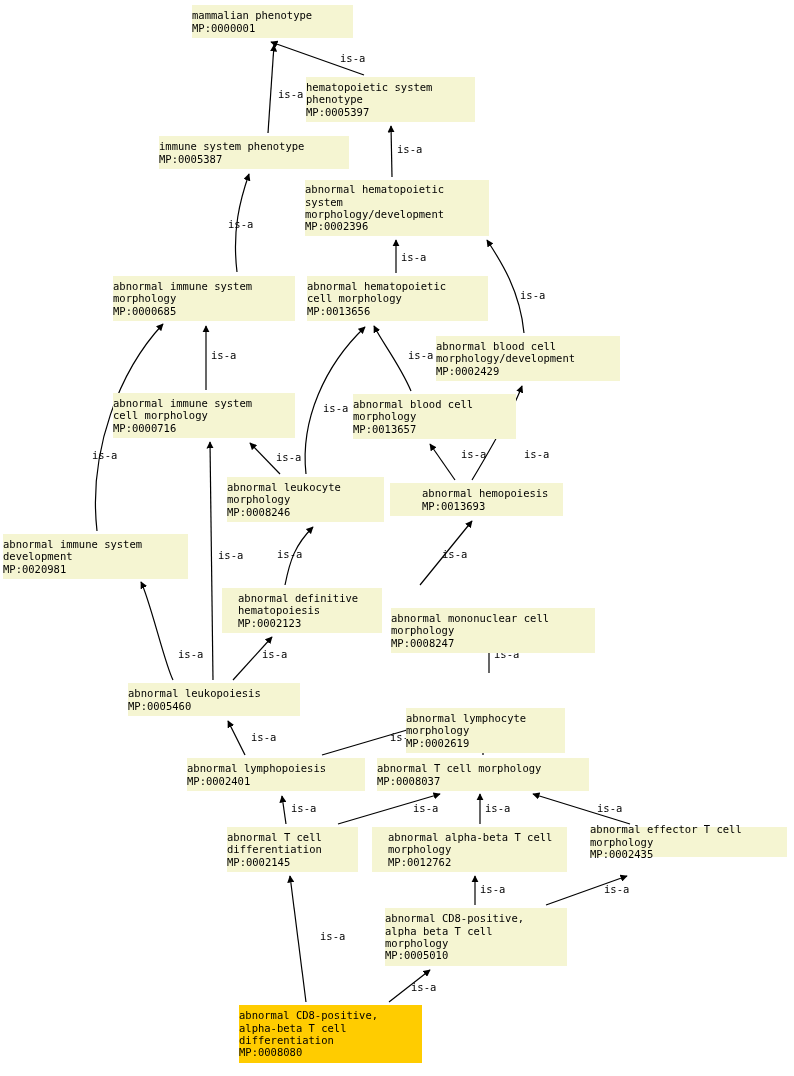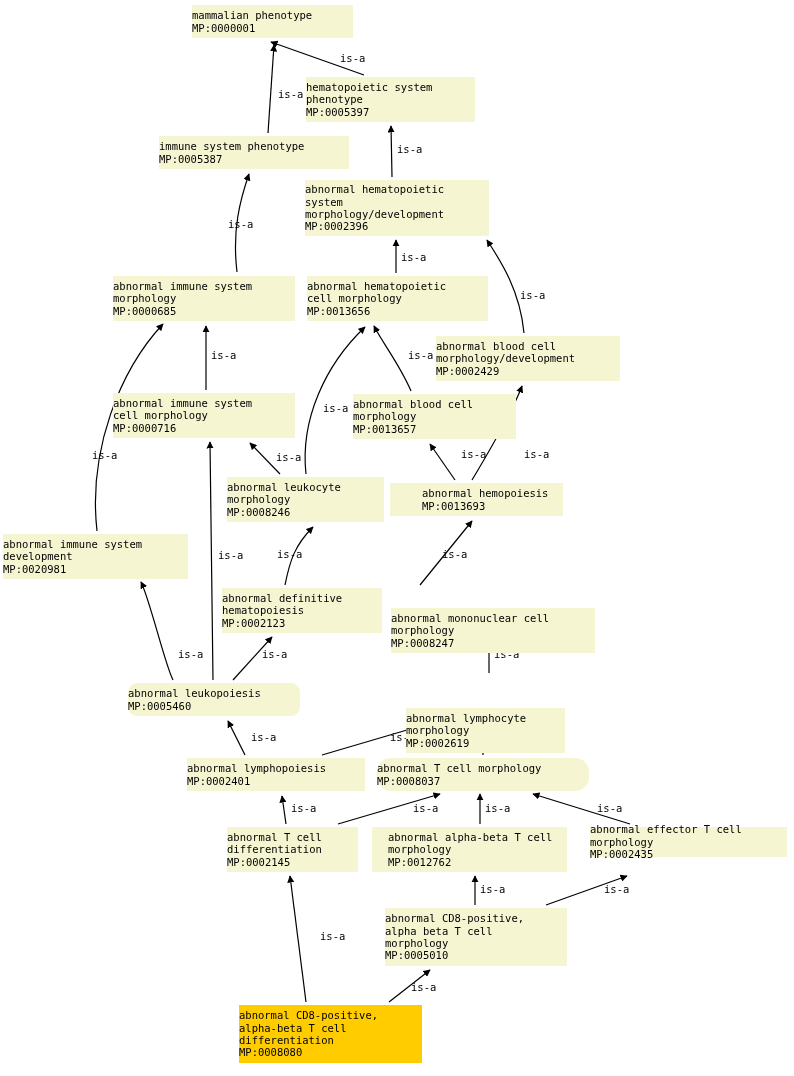--- a/index.html
+++ b/index.html
@@ -147,26 +147,26 @@
       <div class="node-box" style="left: 159px; top: 136px; width: 190px; height: 33px;"><span class="node-label">immune system phenotype</span><span class="node-id">MP:0005387</span></div>
       <div class="node-box" style="left: 305px; top: 180px; width: 184px; height: 56px;"><span class="node-label">abnormal hematopoietic</span><span class="node-label">system</span><span class="node-label">morphology/development</span><span class="node-id">MP:0002396</span></div>
       <div class="node-box" style="left: 113px; top: 276px; width: 182px; height: 45px;"><span class="node-label">abnormal immune system</span><span class="node-label">morphology</span><span class="node-id">MP:0000685</span></div>
       <div class="node-box" style="left: 307px; top: 276px; width: 181px; height: 45px;"><span class="node-label">abnormal hematopoietic</span><span class="node-label">cell morphology</span><span class="node-id">MP:0013656</span></div>
       <div class="node-box" style="left: 436px; top: 336px; width: 184px; height: 45px;"><span class="node-label">abnormal blood cell</span><span class="node-label">morphology/development</span><span class="node-id">MP:0002429</span></div>
       <div class="node-box" style="left: 113px; top: 393px; width: 182px; height: 45px;"><span class="node-label">abnormal immune system</span><span class="node-label">cell morphology</span><span class="node-id">MP:0000716</span></div>
       <div class="node-box" style="left: 353px; top: 394px; width: 163px; height: 45px;"><span class="node-label">abnormal blood cell</span><span class="node-label">morphology</span><span class="node-id">MP:0013657</span></div>
       <div class="node-box" style="left: 227px; top: 477px; width: 157px; height: 45px;"><span class="node-label">abnormal leukocyte</span><span class="node-label">morphology</span><span class="node-id">MP:0008246</span></div>
       <div class="node-box" style="left: 390px; top: 483px; width: 173px; height: 33px; padding-left: 32px;"><span class="node-label">abnormal hemopoiesis</span><span class="node-id">MP:0013693</span></div>
       <div class="node-box" style="left: 3px; top: 534px; width: 185px; height: 45px;"><span class="node-label">abnormal immune system</span><span class="node-label">development</span><span class="node-id">MP:0020981</span></div>
-      <div class="node-box" style="left: 222px; top: 588px; width: 160px; height: 45px;"><span class="node-label">abnormal definitive</span><span class="node-label">hematopoiesis</span><span class="node-id">MP:0002123</span></div>
+      <div class="node-box" style="left: 222px; top: 588px; width: 160px; height: 45px; padding-left: 16px;"><span class="node-label">abnormal definitive</span><span class="node-label">hematopoiesis</span><span class="node-id">MP:0002123</span></div>
       <div class="node-box" style="left: 391px; top: 588px; width: 204px; height: 45px; margin-top: 20px;"><span class="node-label">abnormal mononuclear cell</span><span class="node-label">morphology</span><span class="node-id">MP:0008247</span></div>
       <div class="node-box" style="left: 406px; top: 708px; width: 159px; height: 45px;"><span class="node-label">abnormal lymphocyte</span><span class="node-label">morphology</span><span class="node-id">MP:0002619</span></div>
-      <div class="node-box" style="left: 128px; top: 683px; width: 172px; height: 33px; border-radius: 9px;"><span class="node-label">abnormal leukopoiesis</span><span class="node-id">MP:0005460</span></div>
+      <div class="node-box" style="left: 128px; top: 683px; width: 172px; height: 33px;"><span class="node-label">abnormal leukopoiesis</span><span class="node-id">MP:0005460</span></div>
       <div class="node-box" style="left: 187px; top: 758px; width: 178px; height: 33px;"><span class="node-label">abnormal lymphopoiesis</span><span class="node-id">MP:0002401</span></div>
-      <div class="node-box" style="left: 377px; top: 758px; width: 212px; height: 33px; border-radius: 14px;"><span class="node-label">abnormal T cell morphology</span><span class="node-id">MP:0008037</span></div>
+      <div class="node-box" style="left: 377px; top: 758px; width: 212px; height: 33px;"><span class="node-label">abnormal T cell morphology</span><span class="node-id">MP:0008037</span></div>
       <div class="node-box" style="left: 227px; top: 827px; width: 131px; height: 45px;"><span class="node-label">abnormal T cell</span><span class="node-label">differentiation</span><span class="node-id">MP:0002145</span></div>
       <div class="node-box" style="left: 372px; top: 827px; width: 195px; height: 45px; padding-left: 16px;"><span class="node-label">abnormal alpha-beta T cell</span><span class="node-label">morphology</span><span class="node-id">MP:0012762</span></div>
       <div class="node-box" style="left: 590px; top: 827px; width: 197px; height: 30px;"><span class="node-label">abnormal effector T cell</span><span class="node-label">morphology</span><span class="node-id">MP:0002435</span></div>
       <div class="node-box" style="left: 385px; top: 908px; width: 182px; height: 58px;"><span class="node-label">abnormal CD8-positive,</span><span class="node-label">alpha beta T cell</span><span class="node-label">morphology</span><span class="node-id">MP:0005010</span></div>
       <div class="node-box highlight" style="left: 239px; top: 1005px; width: 183px; height: 58px;"><span class="node-label">abnormal CD8-positive,</span><span class="node-label">alpha-beta T cell</span><span class="node-label">differentiation</span><span class="node-id">MP:0008080</span></div>
     </div>
 
 </div>
 
 </body></html>

